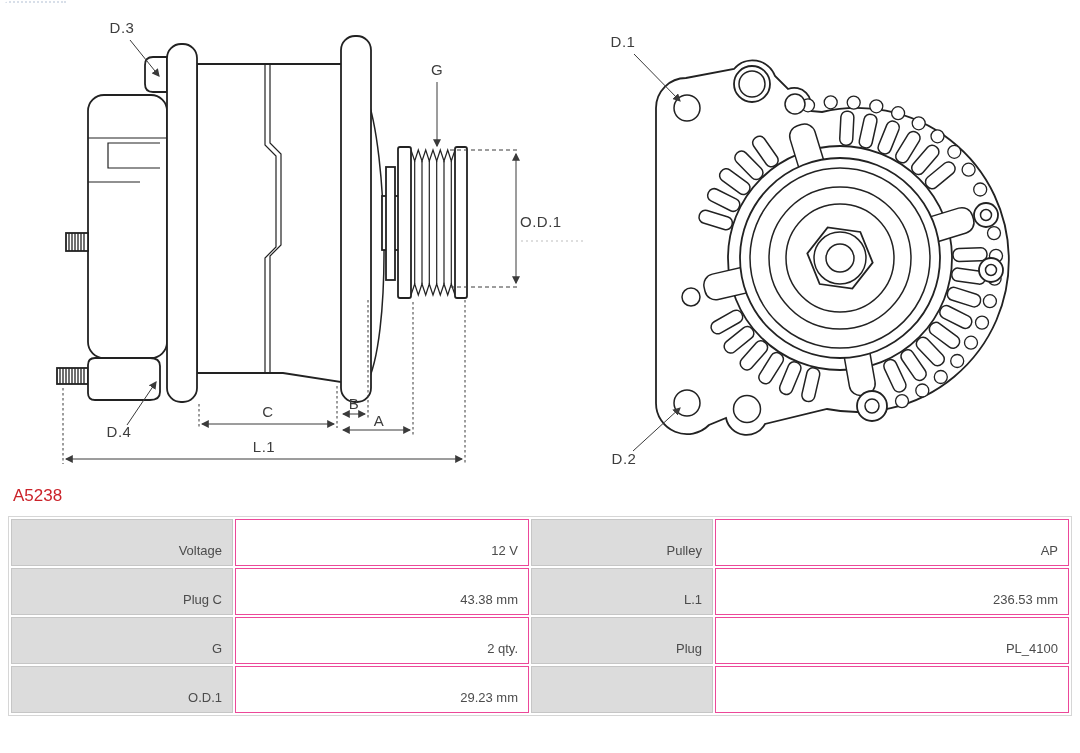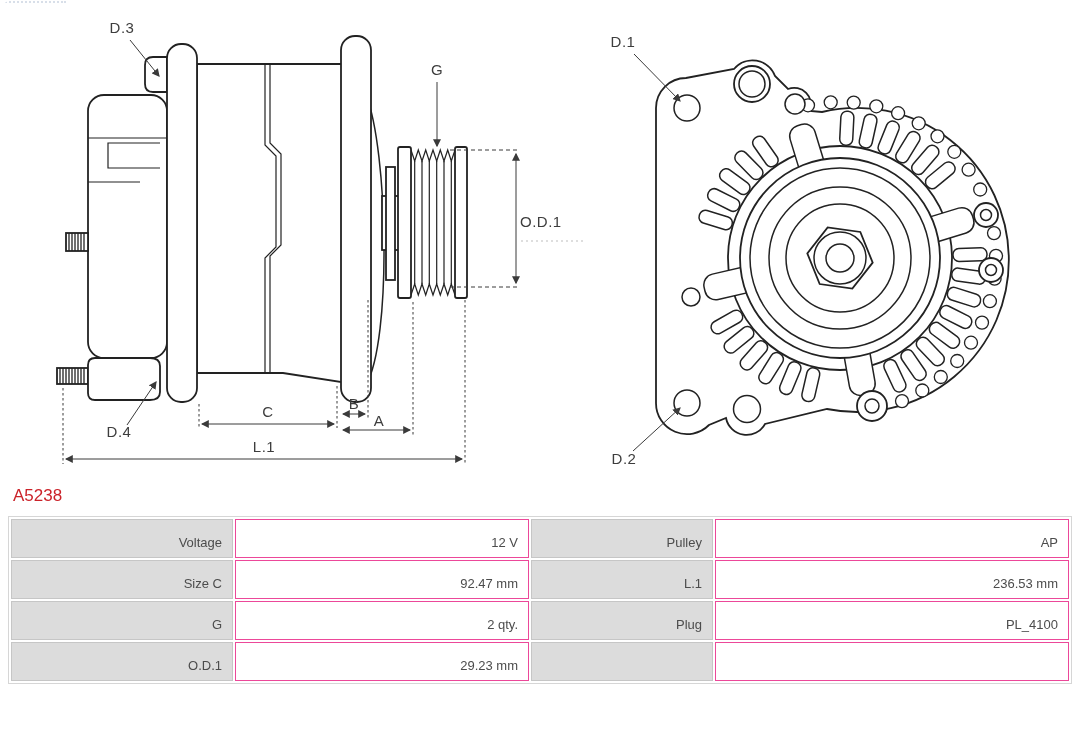--- a/index.html
+++ b/index.html
@@ -21,21 +21,21 @@
   .dots{stroke-dasharray:2.5,2.5;}
   .faint{stroke:#bdbdbd;stroke-width:1;stroke-dasharray:2,3;fill:none;}
   .lbl{font:15px "Liberation Sans",sans-serif;fill:#3d3d3d;letter-spacing:.5px;}
   
   #part-number{position:absolute;left:13px;top:486px;font-size:17px;color:#cb2229;}
   
   #spec-wrap{position:absolute;left:8px;top:516px;width:1064px;}
   table.spec{width:100%;border-collapse:separate;border-spacing:2px;
              border:1px solid #d6d6d6;background:#fff;table-layout:fixed;}
   .spec td{height:29px;font-size:13px;color:#4c4c4c;text-align:right;
-           padding:8px 10px 0 0;overflow:hidden;white-space:nowrap;}
+           padding:16px 10px 0 0;overflow:hidden;white-space:nowrap;}
   .spec td.lab{background:#dcdcdc;border:1px solid #c6c6c6;}
   .spec td.val{background:#fff;border:1px solid #ec4899;}
 </style>
 </head>
 <body>
 
 <div id="page">
 
   <div id="top-artifact"></div>
 
@@ -209,22 +209,22 @@
           <col>
         </colgroup>
       <tbody>
         <tr>
           <td class="lab">Voltage</td>
           <td class="val">12 V</td>
           <td class="lab">Pulley</td>
           <td class="val">AP</td>
         </tr>
         <tr>
-          <td class="lab">Size C</td>
-          <td class="val">92.47 mm</td>
+          <td class="lab">Plug C</td>
+          <td class="val">43.38 mm</td>
           <td class="lab">L.1</td>
           <td class="val">236.53 mm</td>
         </tr>
         <tr>
           <td class="lab">G</td>
           <td class="val">2 qty.</td>
           <td class="lab">Plug</td>
           <td class="val">PL_4100</td>
         </tr>
         <tr>

